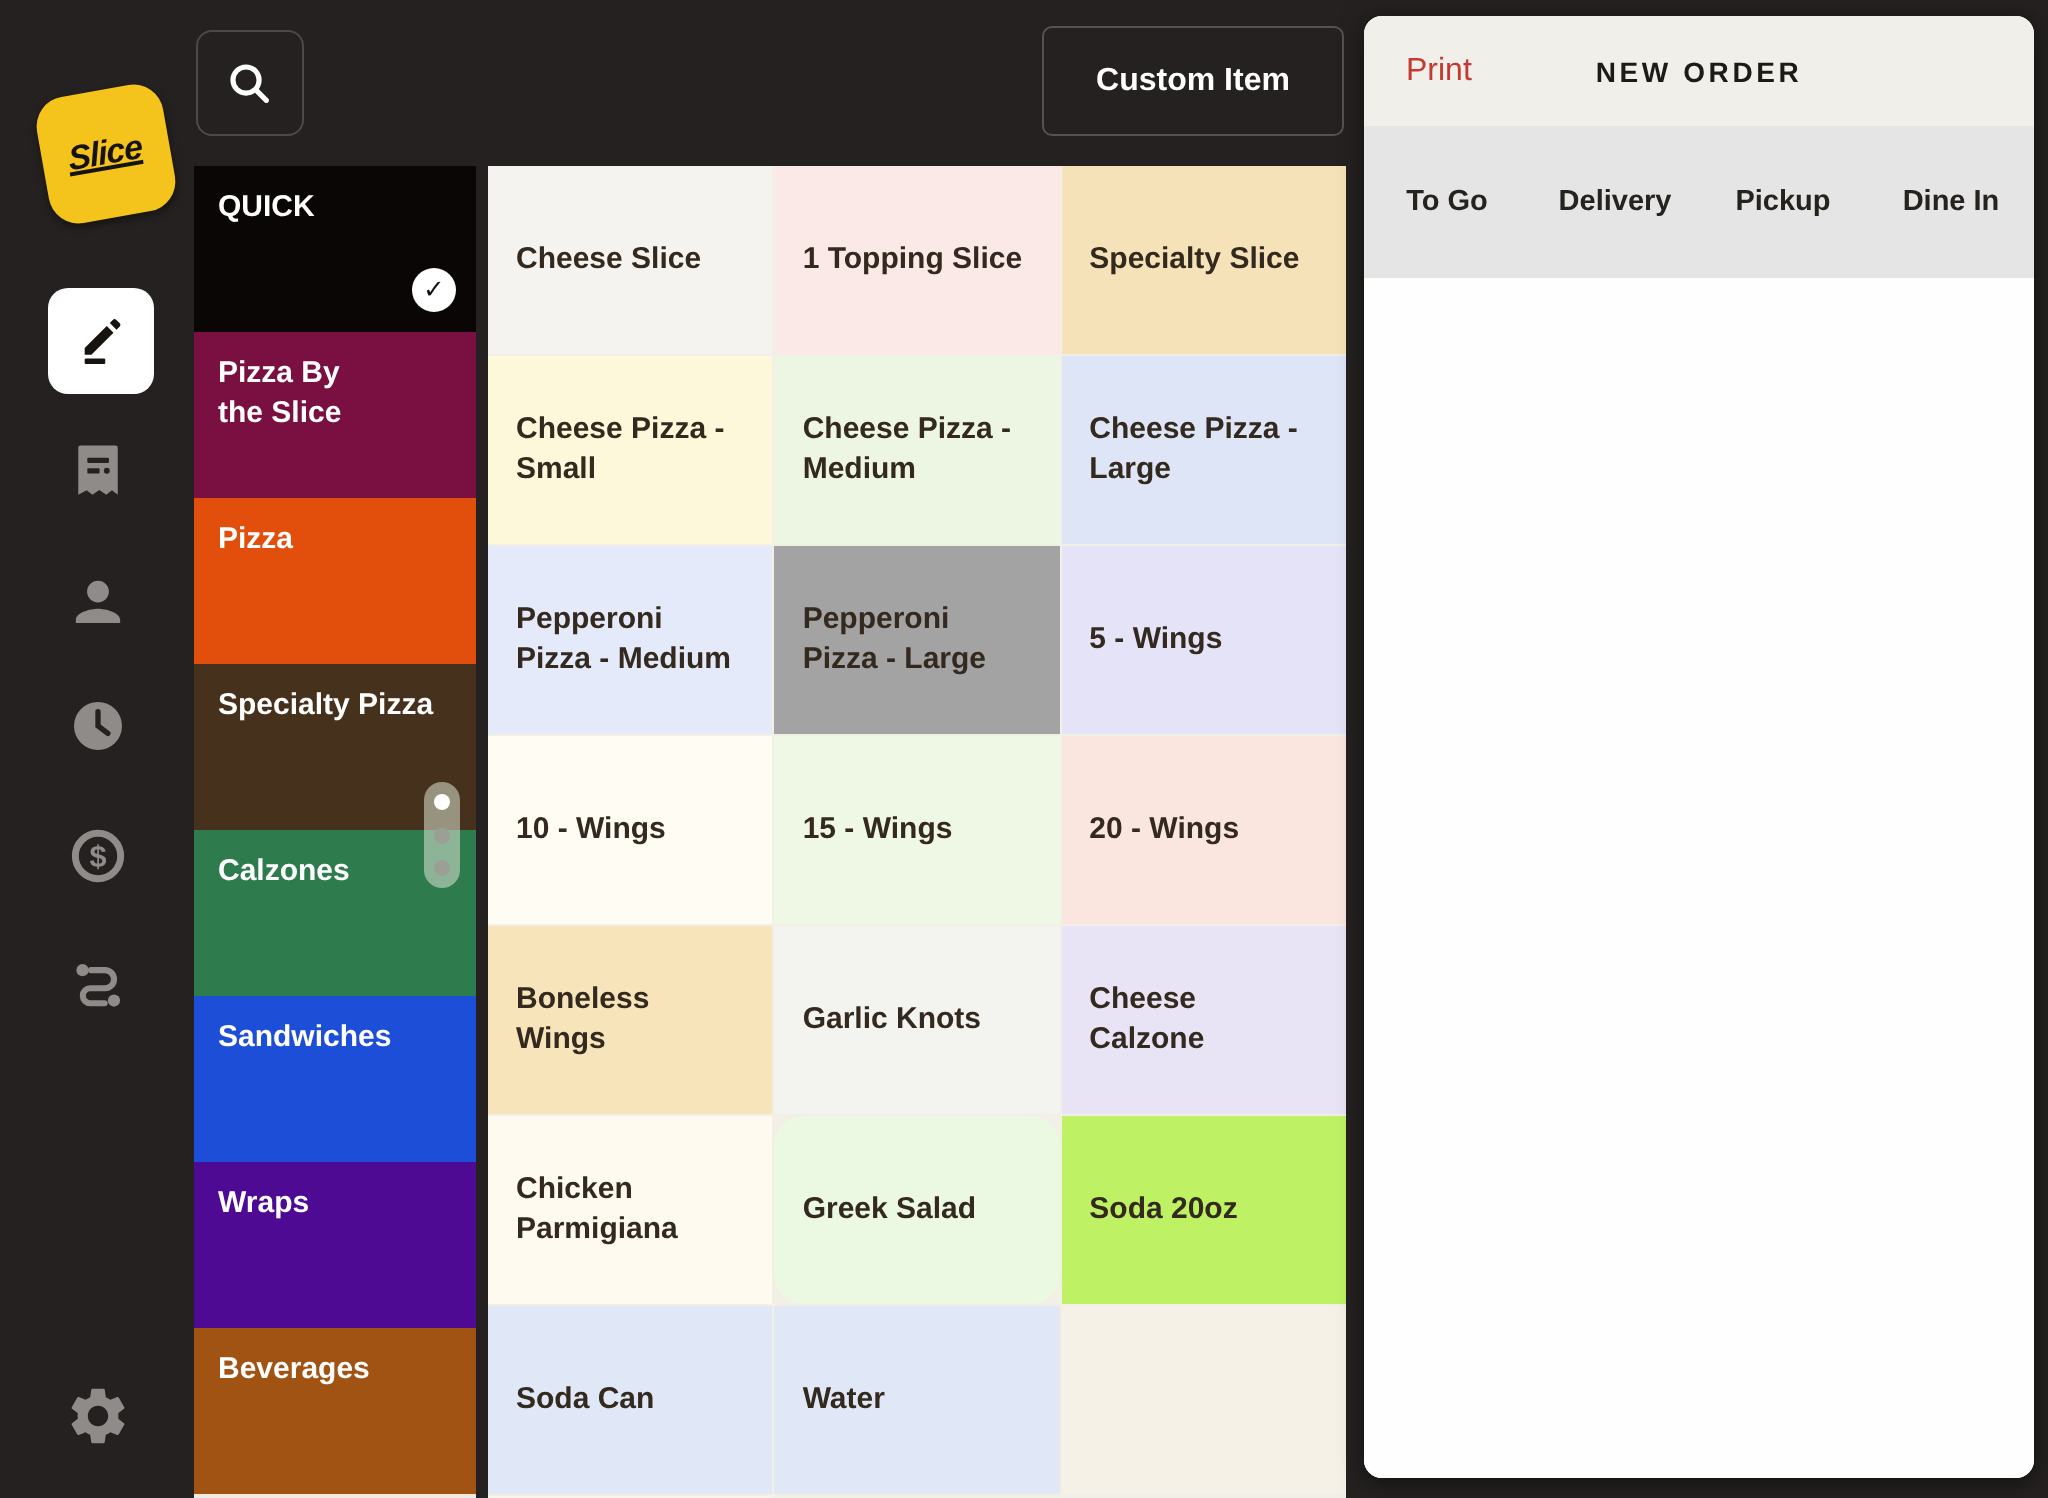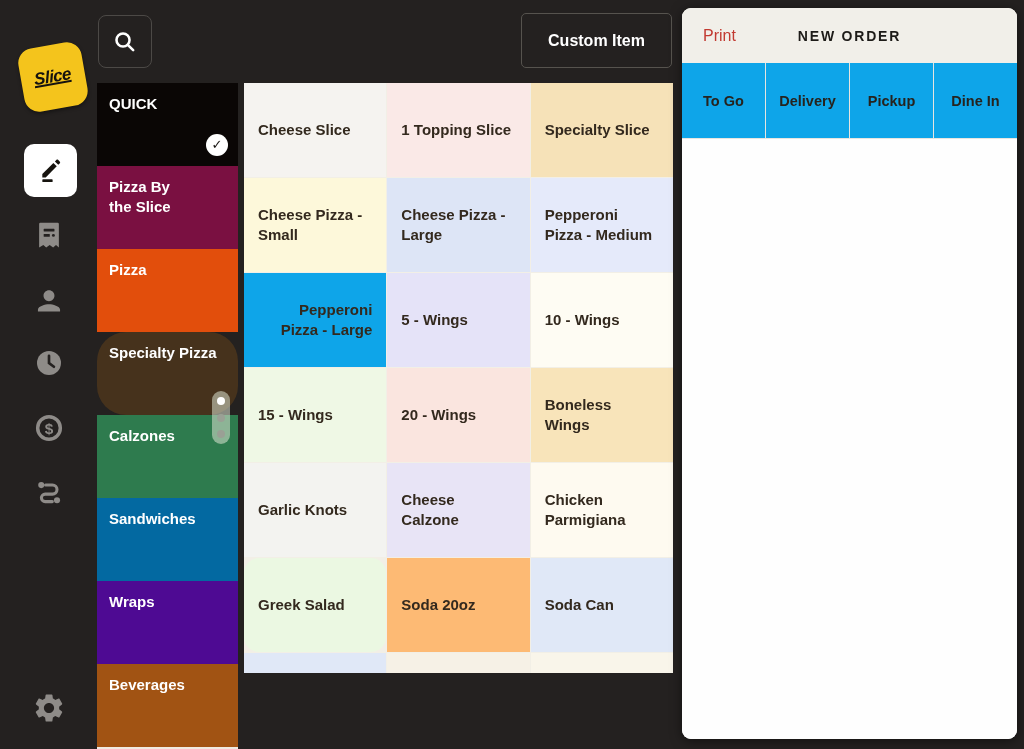--- a/index.html
+++ b/index.html
@@ -29,40 +29,40 @@
   .cat span{white-space:pre-line;}
   .check{position:absolute;right:10px;bottom:10px;width:22px;height:22px;background:#fff;border-radius:50%;
          color:#161310;display:flex;align-items:center;justify-content:center;font-size:13px;font-weight:900;}
   .scroll-pill{position:absolute;left:212px;top:391px;width:18px;height:53px;border-radius:9px;
                background:rgba(220,228,210,.55);display:flex;flex-direction:column;align-items:center;
                justify-content:space-between;padding:6px 0;}
   .sdot{width:8px;height:8px;border-radius:50%;background:#9aa095;}
   .sdot.active{background:#ffffff;}
 
   
-  .grid{position:absolute;left:244px;top:83px;width:429px;height:590px;display:grid;
+  .grid{position:absolute;left:244px;top:83px;width:429px;height:666px;display:grid;
         grid-template-columns:repeat(3,1fr);grid-template-rows:repeat(8,94px);gap:1px;
         background:#f2efe6;overflow:hidden;}
   .cell{display:flex;align-items:center;padding:0 14px;font-weight:700;font-size:15px;
         color:#33291e;line-height:1.35;}
 
   .custom-item{position:absolute;left:521px;top:13px;width:151px;height:55px;border:1px solid #56534e;
                border-radius:5px;background:transparent;color:#fff;font-weight:700;font-size:16px;
                display:flex;align-items:center;justify-content:center;}
 
   
   .order-card{position:absolute;left:682px;top:8px;width:335px;height:731px;background:#fdfdfc;
               border-radius:9px;overflow:hidden;display:flex;flex-direction:column;
               box-shadow:0 2px 12px rgba(0,0,0,.5);}
   .order-header{flex:0 0 55px;background:#f1efe9;position:relative;display:flex;align-items:center;}
   .print{position:absolute;left:21px;color:#c23a31;font-size:16px;font-weight:400;}
   .order-title{width:100%;text-align:center;font-weight:800;font-size:14px;letter-spacing:1.8px;color:#1d1b18;}
   .order-tabs{flex:0 0 76px;display:flex;border-bottom:1px solid #e7e5e0;}
   .tab{flex:1;display:flex;align-items:center;justify-content:center;font-weight:700;font-size:14.5px;
-       color:#26231e;border-right:1px solid #e7e5e0;background:#0ea5e9;}
+       color:#26231e;border-right:1px solid #e7e5e0;background:#e5e5e5;}
   .tab:last-child{border-right:none;}
   .order-body{flex:1;background:#fefefe;}
 </style>
 </head>
 <body>
 
 <div class="stage">
 
   <div class="logo">
     <span>Slice</span>
@@ -124,23 +124,23 @@
     <svg viewBox="0 0 24 24" fill="currentColor">
       <path d="M19.14 12.94c.04-.3.06-.61.06-.94 0-.32-.02-.64-.07-.94l2.03-1.58c.18-.14.23-.41.12-.61l-1.92-3.32c-.12-.22-.37-.29-.59-.22l-2.39.96c-.5-.38-1.03-.7-1.62-.94L14.4 2.81c-.04-.24-.24-.41-.48-.41h-3.84c-.24 0-.43.17-.47.41L9.25 5.35c-.59.24-1.13.57-1.62.94l-2.39-.96c-.22-.08-.47 0-.59.22L2.74 8.87c-.12.21-.08.47.12.61l2.03 1.58c-.05.3-.09.63-.09.94s.02.64.07.94l-2.03 1.58c-.18.14-.23.41-.12.61l1.92 3.32c.12.22.37.29.59.22l2.39-.96c.5.38 1.03.7 1.62.94l.36 2.54c.05.24.24.41.48.41h3.84c.24 0 .44-.17.47-.41l.36-2.54c.59-.24 1.13-.56 1.62-.94l2.39.96c.22.08.47 0 .59-.22l1.92-3.32c.12-.22.07-.47-.12-.61l-2.01-1.58zM12 15.6c-1.98 0-3.6-1.62-3.6-3.6s1.62-3.6 3.6-3.6 3.6 1.62 3.6 3.6-1.62 3.6-3.6 3.6z"></path>
     </svg>
   </div>
 
   <div class="categories">
       <div class="cat" style="background: rgb(10, 6, 5);"><span>QUICK</span><div class="check">✓</div></div>
       <div class="cat" style="background: rgb(122, 16, 65);"><span>Pizza By
 the Slice</span></div>
       <div class="cat" style="background: rgb(226, 78, 12);"><span>Pizza</span></div>
-      <div class="cat" style="background: rgb(70, 50, 28); border-radius: 29px;"><span>Specialty Pizza</span></div>
+      <div class="cat" style="background: rgb(70, 50, 28);"><span>Specialty Pizza</span></div>
       <div class="cat" style="background: rgb(46, 123, 78);"><span>Calzones</span></div>
-      <div class="cat" style="background: #0369a1;"><span>Sandwiches</span></div>
+      <div class="cat" style="background: #1d4ed8;"><span>Sandwiches</span></div>
       <div class="cat" style="background: rgb(78, 10, 147);"><span>Wraps</span></div>
       <div class="cat" style="background: rgb(161, 83, 19);"><span>Beverages</span></div>
       <div class="cat" style="background: rgb(240, 234, 225);"><span></span></div>
     </div>
 
   <div class="scroll-pill">
       <div class="sdot active"></div>
       <div class="sdot"></div>
       <div class="sdot"></div>
     </div>
@@ -153,27 +153,30 @@
       </div>
       <div class="cell" style="background: rgb(250, 233, 231);">
         <span>1 Topping Slice</span>
       </div>
       <div class="cell" style="background: rgb(246, 226, 184);">
         <span>Specialty Slice</span>
       </div>
       <div class="cell" style="background: rgb(253, 248, 218);">
         <span>Cheese Pizza - Small</span>
       </div>
+      <div class="cell" style="background: rgb(237, 246, 226);">
+        <span>Cheese Pizza - Medium</span>
+      </div>
       <div class="cell" style="background: rgb(221, 229, 246);">
         <span>Cheese Pizza - Large</span>
       </div>
       <div class="cell" style="background: rgb(229, 234, 250);">
         <span>Pepperoni Pizza - Medium</span>
       </div>
-      <div class="cell" style="background: #0ea5e9; text-align: right;">
+      <div class="cell" style="background: #a3a3a3;">
         <span>Pepperoni Pizza - Large</span>
       </div>
       <div class="cell" style="background: rgb(229, 227, 248);">
         <span>5 - Wings</span>
       </div>
       <div class="cell" style="background: rgb(254, 252, 243);">
         <span>10 - Wings</span>
       </div>
       <div class="cell" style="background: rgb(239, 248, 229);">
         <span>15 - Wings</span>
@@ -189,21 +192,21 @@
       </div>
       <div class="cell" style="background: rgb(232, 228, 246);">
         <span>Cheese Calzone</span>
       </div>
       <div class="cell" style="background: rgb(254, 250, 240);">
         <span>Chicken Parmigiana</span>
       </div>
       <div class="cell" style="background: rgb(235, 248, 226); border-radius: 15px;">
         <span>Greek Salad</span>
       </div>
-      <div class="cell" style="background: #fdba74;">
+      <div class="cell" style="background: #bef264;">
         <span>Soda 20oz</span>
       </div>
       <div class="cell" style="background: rgb(224, 232, 247);">
         <span>Soda Can</span>
       </div>
       <div class="cell" style="background: rgb(224, 232, 247);">
         <span>Water</span>
       </div>
       <div class="cell" style="background: rgb(246, 241, 230);"></div>
       <div class="cell" style="background: rgb(249, 245, 234);"></div>

